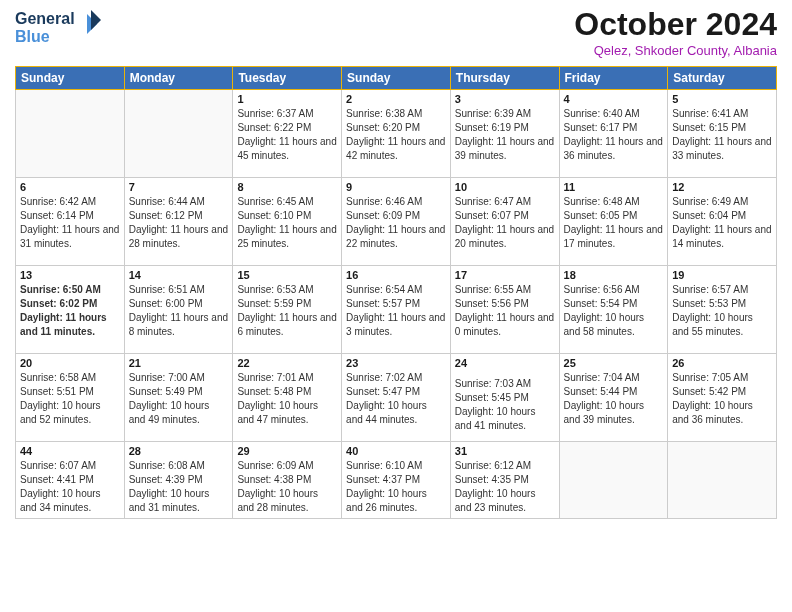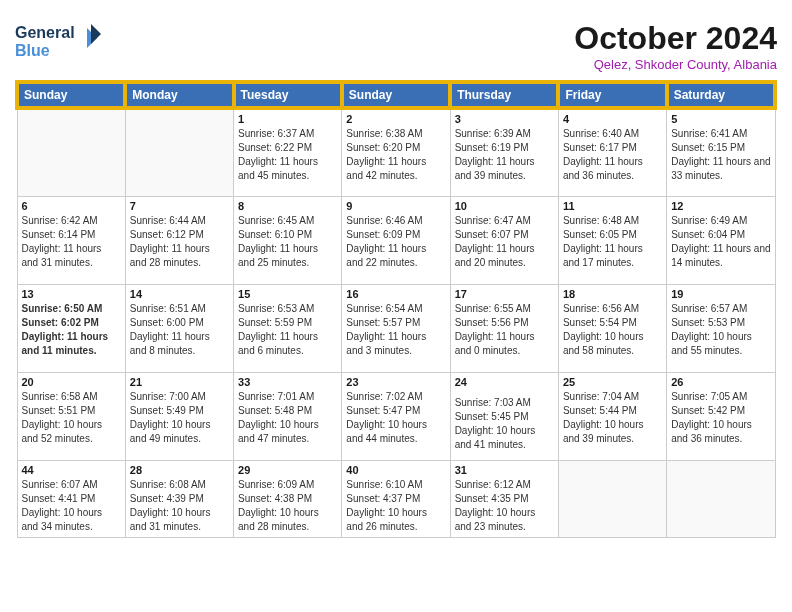--- a/index.html
+++ b/index.html
@@ -6,21 +6,21 @@
     body {
       width: 792px;
       height: 612px;
       font-family: Arial, sans-serif;
       background: #fff;
       overflow: hidden;
     }
     .page {
       width: 792px;
       height: 612px;
-      padding: 20px 15px;
+      padding: 6px 15px;
     }
     .header {
       display: flex;
       justify-content: space-between;
       align-items: flex-start;
       margin-bottom: 8px;
     }
     .logo {
       display: flex;
       align-items: center;
@@ -42,21 +42,21 @@
       border-collapse: collapse;
       table-layout: fixed;
     }
     .calendar th {
       background: #3a6fb5;
       color: #fff;
       text-align: left;
       padding: 4px 5px;
       font-size: 12px;
       font-weight: bold;
-      border: 4px solid #eab308;
+      border: 1px solid #eab308;
     }
     .calendar td {
       border: 1px solid #ccc;
       vertical-align: top;
       padding: 3px 4px;
       font-size: 9px;
       color: #333;
       height: 88px;
       background: #fff;
     }
@@ -242,21 +242,21 @@
 Sunset: 5:51 PM
 Daylight: 10 hours and 52 minutes.</div>
           </td>
           <td>
             <span class="day-number">21</span>
             <div class="cell-text" style="white-space: pre-line;">Sunrise: 7:00 AM
 Sunset: 5:49 PM
 Daylight: 10 hours and 49 minutes.</div>
           </td>
           <td>
-            <span class="day-number">33</span>
+            <span class="day-number">22</span>
             <div class="cell-text" style="white-space: pre-line;">Sunrise: 7:01 AM
 Sunset: 5:48 PM
 Daylight: 10 hours and 47 minutes.</div>
           </td>
           <td>
             <span class="day-number">23</span>
             <div class="cell-text" style="white-space: pre-line;">Sunrise: 7:02 AM
 Sunset: 5:47 PM
 Daylight: 10 hours and 44 minutes.</div>
           </td>

